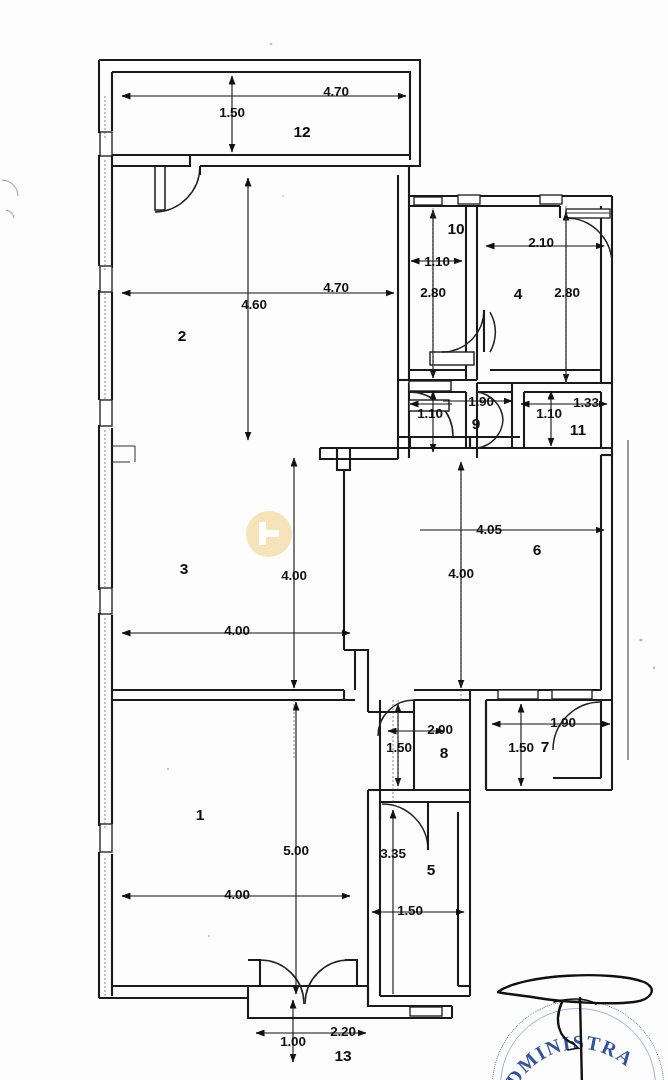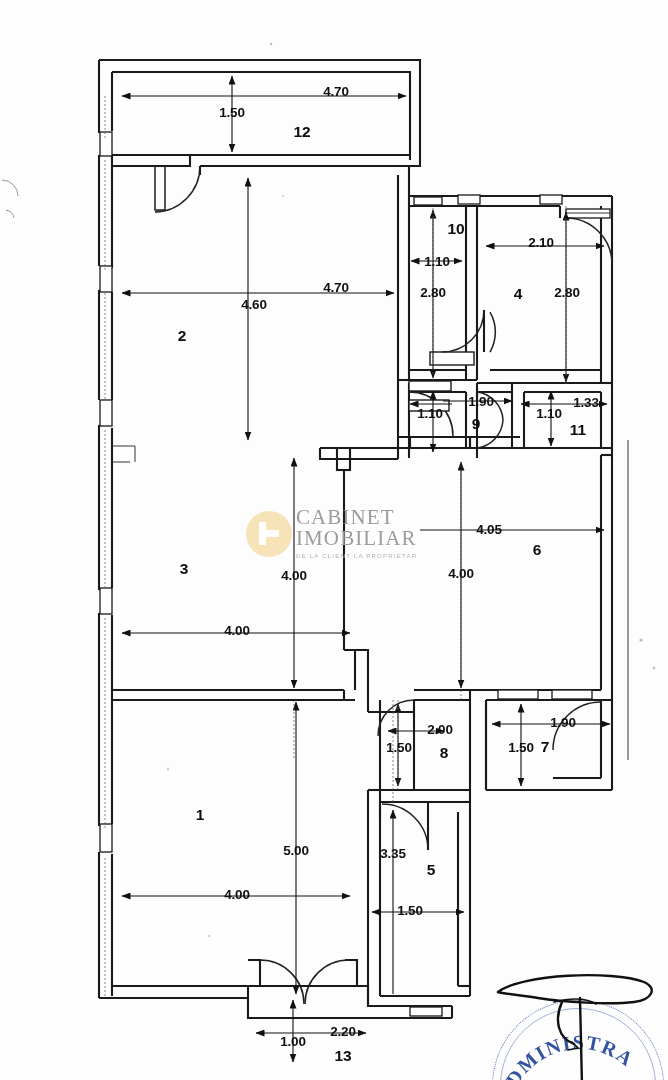--- a/index.html
+++ b/index.html
@@ -417,25 +417,20 @@
       <circle cx="209" cy="936" r="1.2" fill="#999"></circle>
     </g>
   </svg>
 
   <div id="watermark">
     <div id="wm-disc"></div>
     <div id="wm-glyph">
       <i class="v"></i>
         <i class="h"></i>
     </div>
-    <div id="wm-text">
-      <div class="wm-line">CABINET</div>
-      <div class="wm-line">IMOBILIAR</div>
-      <div class="wm-tag">DE LA CLIENT LA PROPRIETAR</div>
-    </div>
   </div>
 
   <div id="stamp">
     <div id="stamp-ring"></div>
     <div id="stamp-ring2"></div>
     <svg id="stamp-text" viewBox="0 0 170 170">
       <defs>
         <path id="arcpath" d="M 18,110 A 70,70 0 0 1 152,92" fill="none"></path>
       </defs>
       <text>

